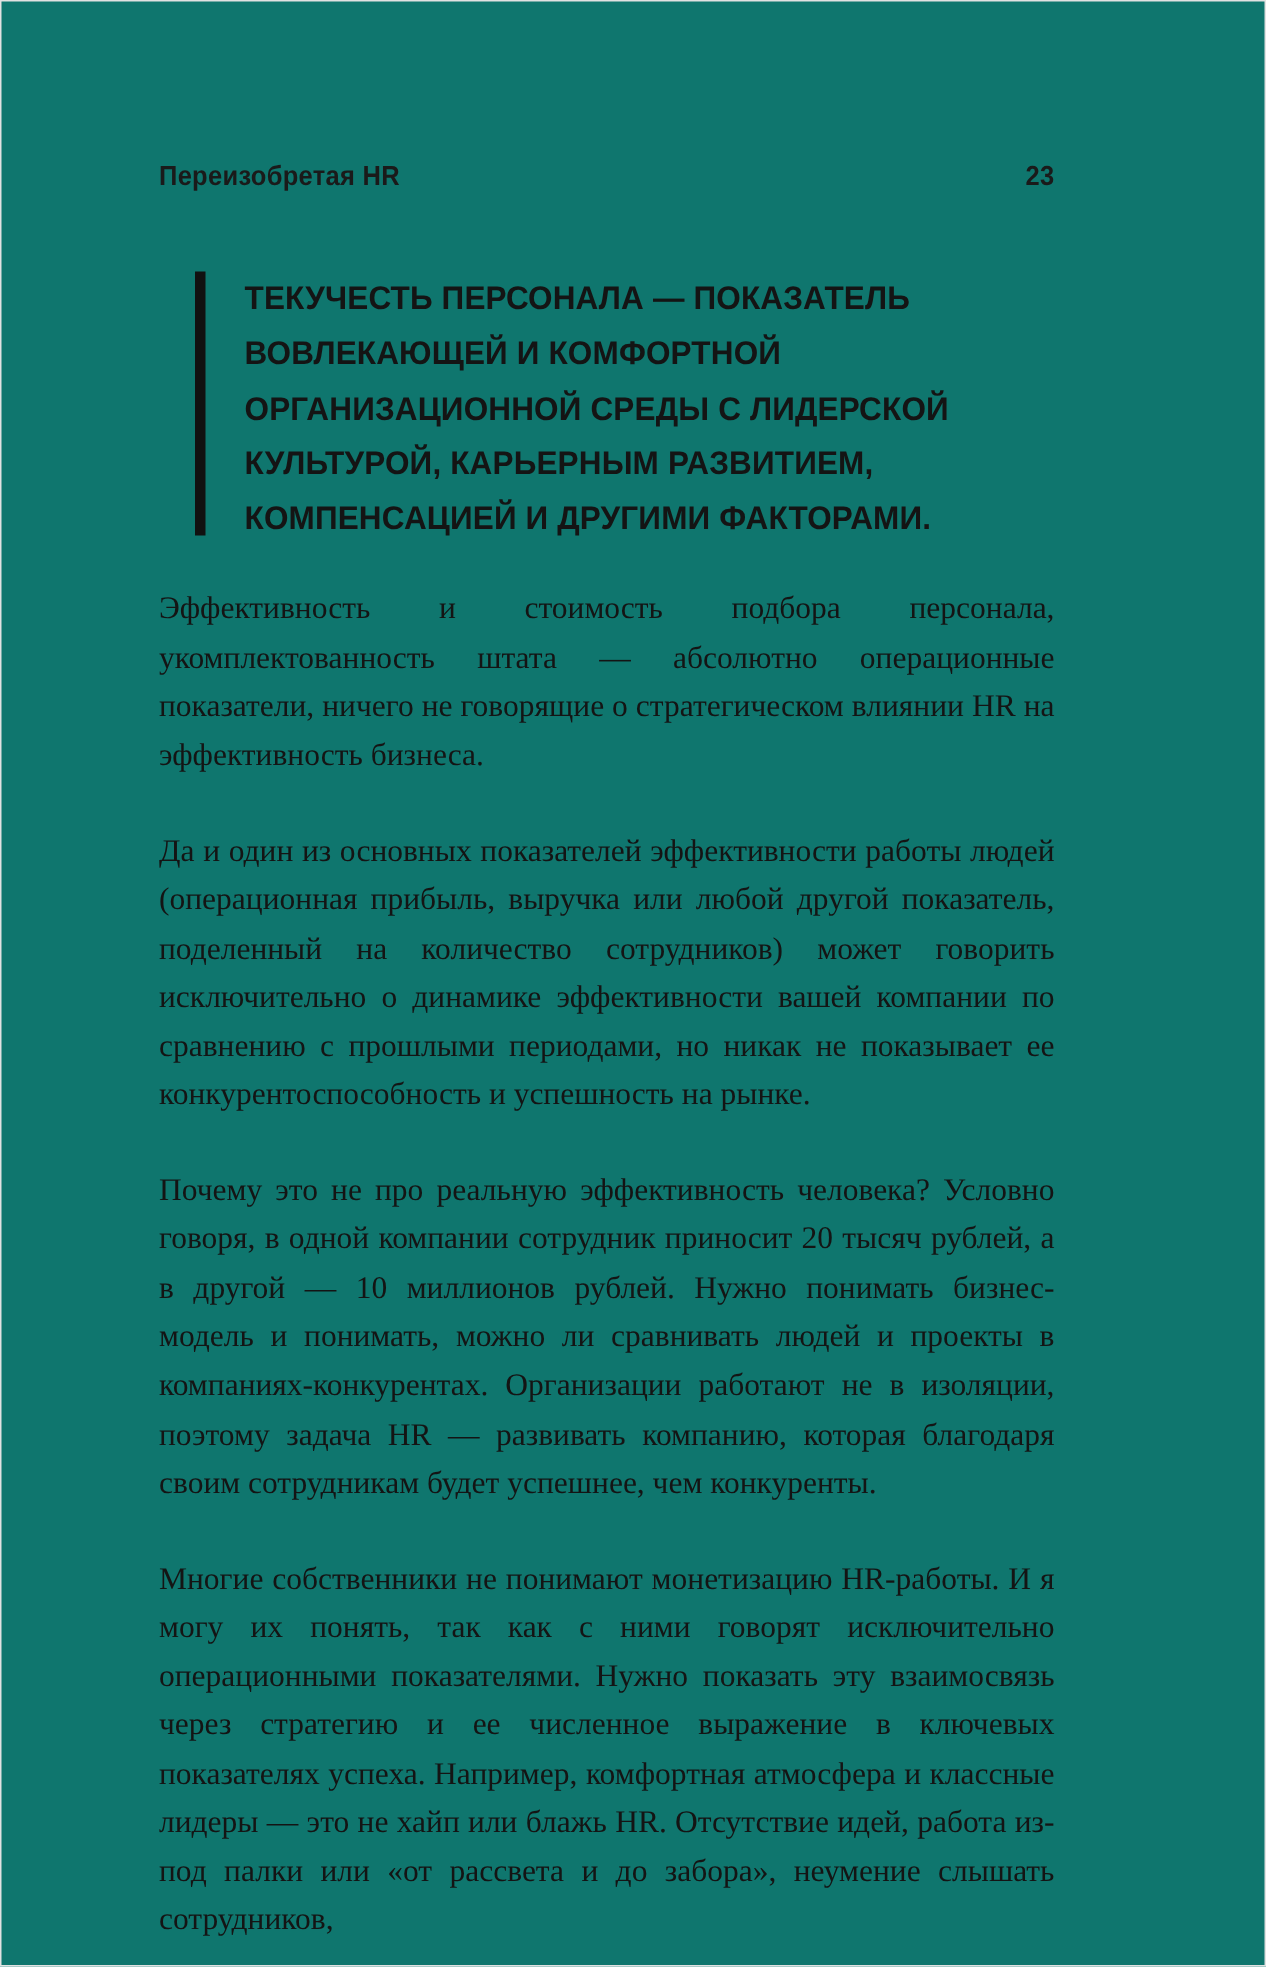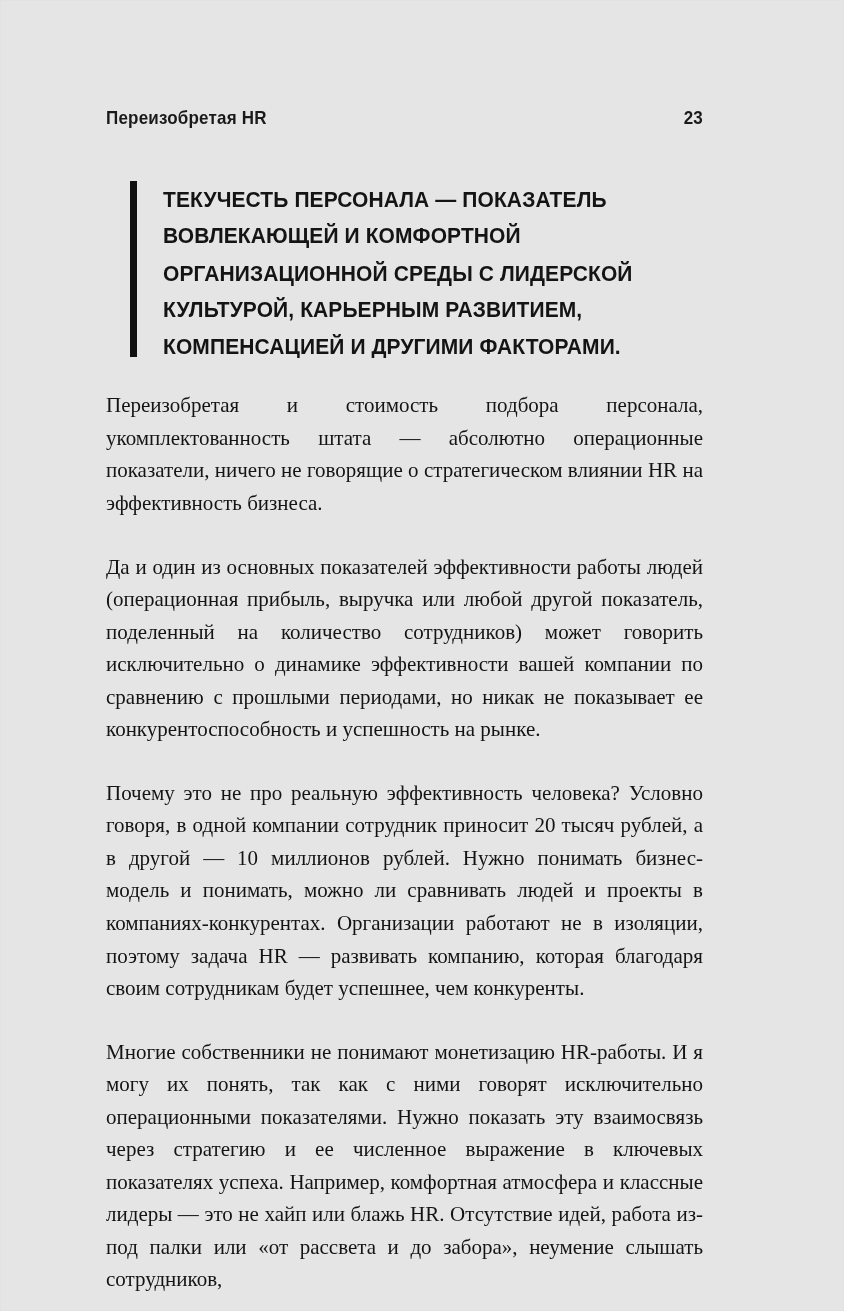--- a/index.html
+++ b/index.html
@@ -4,21 +4,21 @@
 <style>
   html, body {
     margin: 0;
     padding: 0;
     background: #ffffff;
   }
   .page {
     position: relative;
     width: 844px;
     height: 1311px;
-    background: #e5e5e5;
+    background: #0f766e;
     box-sizing: border-box;
     border: 1px solid #e2e2e2;
     overflow: hidden;
     font-family: "Liberation Serif", serif;
     color: #111111;
     text-decoration: underline;
   }
   .content {
     position: absolute;
     left: 105px;
@@ -78,20 +78,20 @@
       <span class="title">Переизобретая HR</span>
       <span class="pagenum">23</span>
     </div>
 
     <div class="pull-quote">
       <div class="quote-bar"></div>
       <div class="quote-text">ТЕКУЧЕСТЬ ПЕРСОНАЛА — ПОКАЗАТЕЛЬ ВОВЛЕКАЮЩЕЙ И КОМФОРТНОЙ ОРГАНИЗАЦИОННОЙ СРЕДЫ С ЛИДЕРСКОЙ КУЛЬТУРОЙ, КАРЬЕРНЫМ РАЗВИТИЕМ, КОМПЕНСАЦИЕЙ И ДРУГИМИ ФАКТОРАМИ.</div>
     </div>
 
     <div class="body-text">
-      <p>Переизобретая и стоимость подбора персонала, укомплектованность штата — абсолютно операционные показатели, ничего не говорящие о стратегическом влиянии HR на эффективность бизнеса.</p>
+      <p>Эффективность и стоимость подбора персонала, укомплектованность штата — абсолютно операционные показатели, ничего не говорящие о стратегическом влиянии HR на эффективность бизнеса.</p>
       <p>Да и один из основных показателей эффективности работы людей (операционная прибыль, выручка или любой другой показатель, поделенный на количество сотрудников) может говорить исключительно о динамике эффективности вашей компании по сравнению с прошлыми периодами, но никак не показывает ее конкурентоспособность и успешность на рынке.</p>
       <p>Почему это не про реальную эффективность человека? Условно говоря, в одной компании сотрудник приносит 20 тысяч рублей, а в другой — 10 миллионов рублей. Нужно понимать бизнес-модель и понимать, можно ли сравнивать людей и проекты в компаниях-конкурентах. Организации работают не в изоляции, поэтому задача HR — развивать компанию, которая благодаря своим сотрудникам будет успешнее, чем конкуренты.</p>
       <p>Многие собственники не понимают монетизацию HR-работы. И я могу их понять, так как с ними говорят исключительно операционными показателями. Нужно показать эту взаимосвязь через стратегию и ее численное выражение в ключевых показателях успеха. Например, комфортная атмосфера и классные лидеры — это не хайп или блажь HR. Отсутствие идей, работа из-под палки или «от рассвета и до забора», неумение слышать сотрудников,</p>
     </div>
 
   </div>
 </div>
 
 </body></html>

